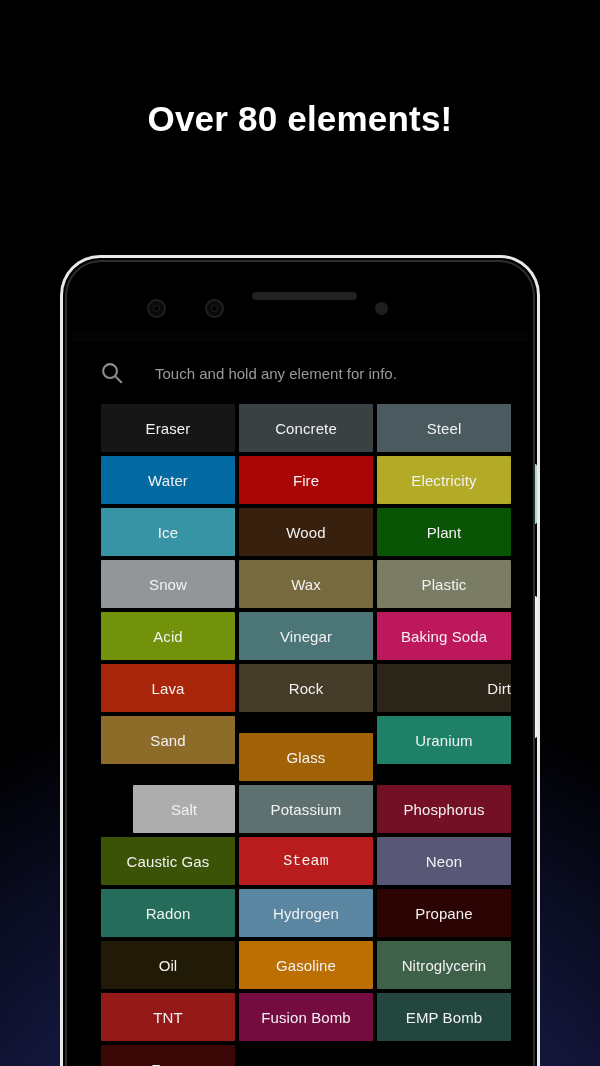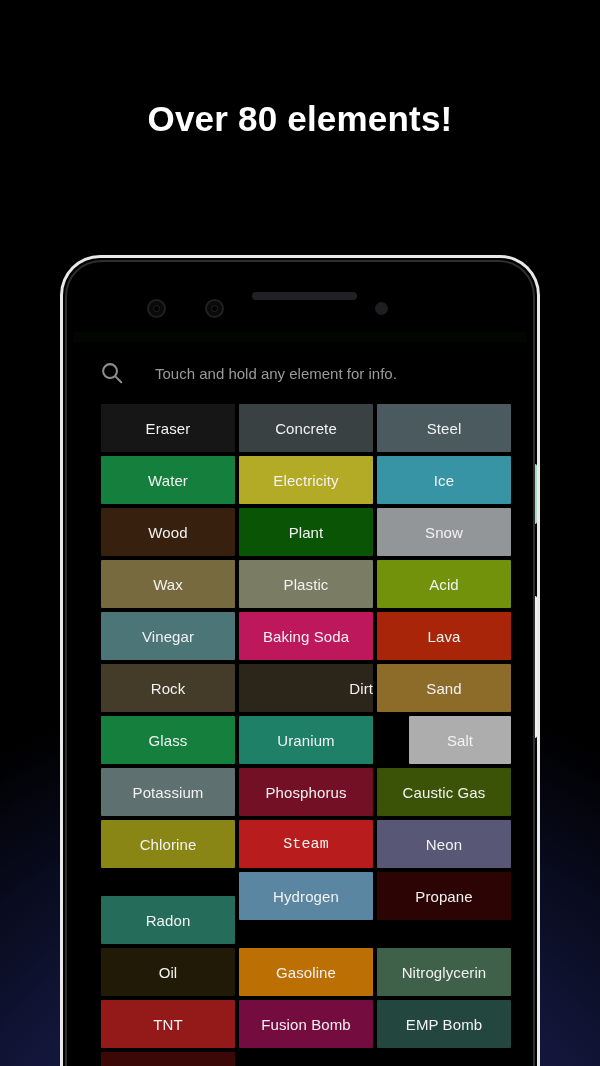--- a/index.html
+++ b/index.html
@@ -248,22 +248,25 @@
           <div id="grid">
               <div class="tile" style="background: rgb(22, 22, 22);">
                 <span>Eraser</span>
               </div>
               <div class="tile" style="background: rgb(58, 65, 67);">
                 <span>Concrete</span>
               </div>
               <div class="tile" style="background: rgb(74, 90, 95);">
                 <span>Steel</span>
               </div>
-              <div class="tile" style="background: #15803d;">
+              <div class="tile" style="background: #0369a1;">
                 <span>Water</span>
+              </div>
+              <div class="tile" style="background: rgb(171, 6, 6);">
+                <span>Fire</span>
               </div>
               <div class="tile" style="background: rgb(179, 170, 38);">
                 <span>Electricity</span>
               </div>
               <div class="tile" style="background: rgb(55, 148, 165);">
                 <span>Ice</span>
               </div>
               <div class="tile" style="background: rgb(55, 32, 14);">
                 <span>Wood</span>
               </div>
@@ -293,48 +296,45 @@
               </div>
               <div class="tile" style="background: rgb(68, 60, 40);">
                 <span>Rock</span>
               </div>
               <div class="tile" style="background: rgb(44, 37, 25); justify-content: flex-end;">
                 <span>Dirt</span>
               </div>
               <div class="tile" style="background: rgb(141, 108, 42);">
                 <span>Sand</span>
               </div>
-              <div class="tile" style="background: #15803d;">
+              <div class="tile" style="background: #a16207; margin-top: 17px;">
                 <span>Glass</span>
               </div>
               <div class="tile" style="background: rgb(30, 128, 103);">
                 <span>Uranium</span>
               </div>
               <div class="tile" style="background: rgb(173, 173, 173); margin-left: 32px;">
                 <span>Salt</span>
               </div>
               <div class="tile" style="background: rgb(94, 113, 112);">
                 <span>Potassium</span>
               </div>
               <div class="tile" style="background: rgb(116, 16, 38);">
                 <span>Phosphorus</span>
               </div>
               <div class="tile" style="background: rgb(59, 83, 7);">
                 <span>Caustic Gas</span>
               </div>
-              <div class="tile" style="background: rgb(138, 134, 21);">
-                <span>Chlorine</span>
-              </div>
               <div class="tile" style="background: #b91c1c; font-family: Liberation Mono, monospace;">
                 <span>Steam</span>
               </div>
               <div class="tile" style="background: rgb(88, 87, 117);">
                 <span>Neon</span>
               </div>
-              <div class="tile" style="background: rgb(37, 109, 90); margin-top: 24px;">
+              <div class="tile" style="background: rgb(37, 109, 90);">
                 <span>Radon</span>
               </div>
               <div class="tile" style="background: rgb(90, 134, 161);">
                 <span>Hydrogen</span>
               </div>
               <div class="tile" style="background: rgb(44, 4, 4);">
                 <span>Propane</span>
               </div>
               <div class="tile" style="background: rgb(33, 26, 7);">
                 <span>Oil</span>

